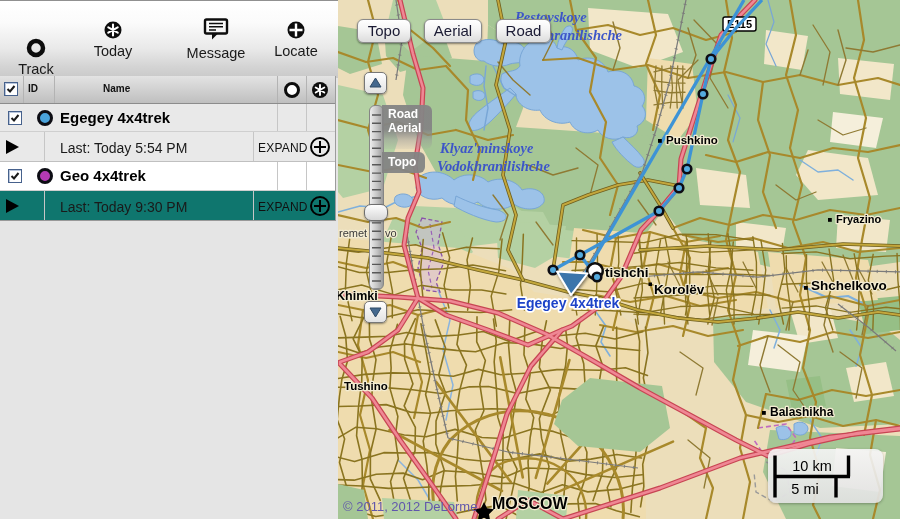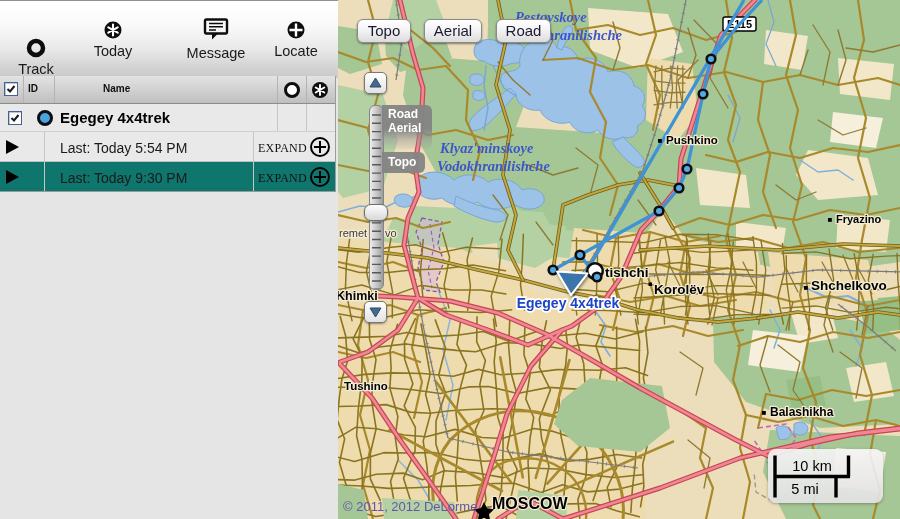--- a/index.html
+++ b/index.html
@@ -7,21 +7,21 @@
 #panel{position:absolute;left:0;top:0;width:338px;height:519px;background:#e5e5e5;}
 #toolbar{position:absolute;left:0;top:0;width:338px;height:77px;background:linear-gradient(#ffffff 0%,#fbfbfb 28%,#e9e9e9 62%,#d3d3d3 86%,#c9c9c9 100%);border-top:1px solid #909090;}
 .tb{position:absolute;text-align:center;color:#1a1a1a;font-size:14.5px;}
 .tb .lbl{position:absolute;top:23px;left:50%;transform:translateX(-50%);white-space:nowrap;}
 #table{position:absolute;left:0;top:76px;width:335px;border-bottom:1px solid #999;border-right:1px solid #9c9c9c;}
 #thead{position:relative;height:27px;background:linear-gradient(#e3e3e3,#bfbfbf);border-bottom:1px solid #8c8c8c;font-size:10px;font-weight:bold;color:#111;}
 .row{position:relative;background:#e9e9e9;border-bottom:1px solid #c0c0c0;}
 .vline{position:absolute;top:0;bottom:0;width:1px;background:#b3b3b3;}
 .name{font-size:15px;font-weight:bold;color:#000;position:absolute;left:60px;top:5px;}
 .last{font-size:14px;color:#1a1a1a;position:absolute;left:60px;top:8px;}
-.expand{font-size:12px;color:#111;position:absolute;left:258px;top:9px;letter-spacing:0.2px;font-family:Liberation Serif, serif;}
+.expand{font-size:12px;color:#111;position:absolute;left:258px;top:9px;letter-spacing:0.2px;}
 .cb{position:absolute;width:12px;height:12px;background:#fff;border:1px solid #46618c;box-shadow:inset 1px 1px 0 #b9c6dc;}
 .cb svg{position:absolute;left:0px;top:0px;}
 .idc{position:absolute;width:10px;height:10px;border-radius:50%;border:3px solid #0d0d14;}
 .tri{position:absolute;width:0;height:0;border-left:13px solid #000;border-top:7px solid transparent;border-bottom:7px solid transparent;}
 #map{position:absolute;left:338px;top:0;width:562px;height:519px;background:#ead9b4;}
 .mbtn{position:absolute;height:22px;border:1px solid #8a8a8a;border-radius:6px;background:linear-gradient(#ffffff,#f4f4f4 45%,#dcdcdc);box-shadow:0 1px 2px rgba(0,0,0,.45);color:#1a1a33;font-size:15px;text-align:center;line-height:22px;}
 #scalebox{position:absolute;left:430px;top:449px;width:115px;height:54px;background:linear-gradient(rgba(244,244,244,.92),rgba(225,225,225,.92));border-radius:8px;box-shadow:0 1px 3px rgba(0,0,0,.3);}
 </style>
 </head>
 <body>
@@ -565,20 +565,31 @@
 <span class="tri" style="left:6px;top:8px;"></span>
 <span class="last">Last: Today 5:54 PM</span>
 <span class="expand">EXPAND</span>
 <svg style="position:absolute;left:309px;top:4px;" width="22" height="22">
           <circle cx="11" cy="11" r="9" fill="none" stroke="#000" stroke-width="2"></circle>
           <path d="M11 5 V17 M5 11 H17" stroke="#000" stroke-width="2"></path>
         </svg>
 <div class="vline" style="left:44px;background:#c6c6c6;"></div>
 <div class="vline" style="left:253px;background:#c6c6c6;"></div>
 </div>
+<div class="row" style="height:28px;background:#fff;border-bottom:1px solid #cfcfcf;">
+<span class="cb" style="left:8px;top:7px;">
+          <svg width="12" height="12" viewBox="0 0 12 12">
+            <path d="M2.5 6 L5 8.5 L9.5 3" stroke="#1a1a1a" stroke-width="2" fill="none"></path>
+          </svg>
+        </span>
+<span class="idc" style="left:37px;top:6px;background:#b53ab5;"></span>
+<span class="name">Geo 4x4trek</span>
+<div class="vline" style="left:277px;background:#c6c6c6;"></div>
+<div class="vline" style="left:306px;background:#c6c6c6;"></div>
+</div>
 <div class="row" style="height:29px;background:#0f766e;border-bottom:none;">
 <span class="tri" style="left:6px;top:8px;"></span>
 <span class="last">Last: Today 9:30 PM</span>
 <span class="expand">EXPAND</span>
 <svg style="position:absolute;left:309px;top:4px;" width="22" height="22">
           <circle cx="11" cy="11" r="9" fill="none" stroke="#000" stroke-width="2"></circle>
           <path d="M11 5 V17 M5 11 H17" stroke="#000" stroke-width="2"></path>
         </svg>
 <div class="vline" style="left:44px;background:#c6c6c6;"></div>
 <div class="vline" style="left:253px;background:#c6c6c6;"></div>

